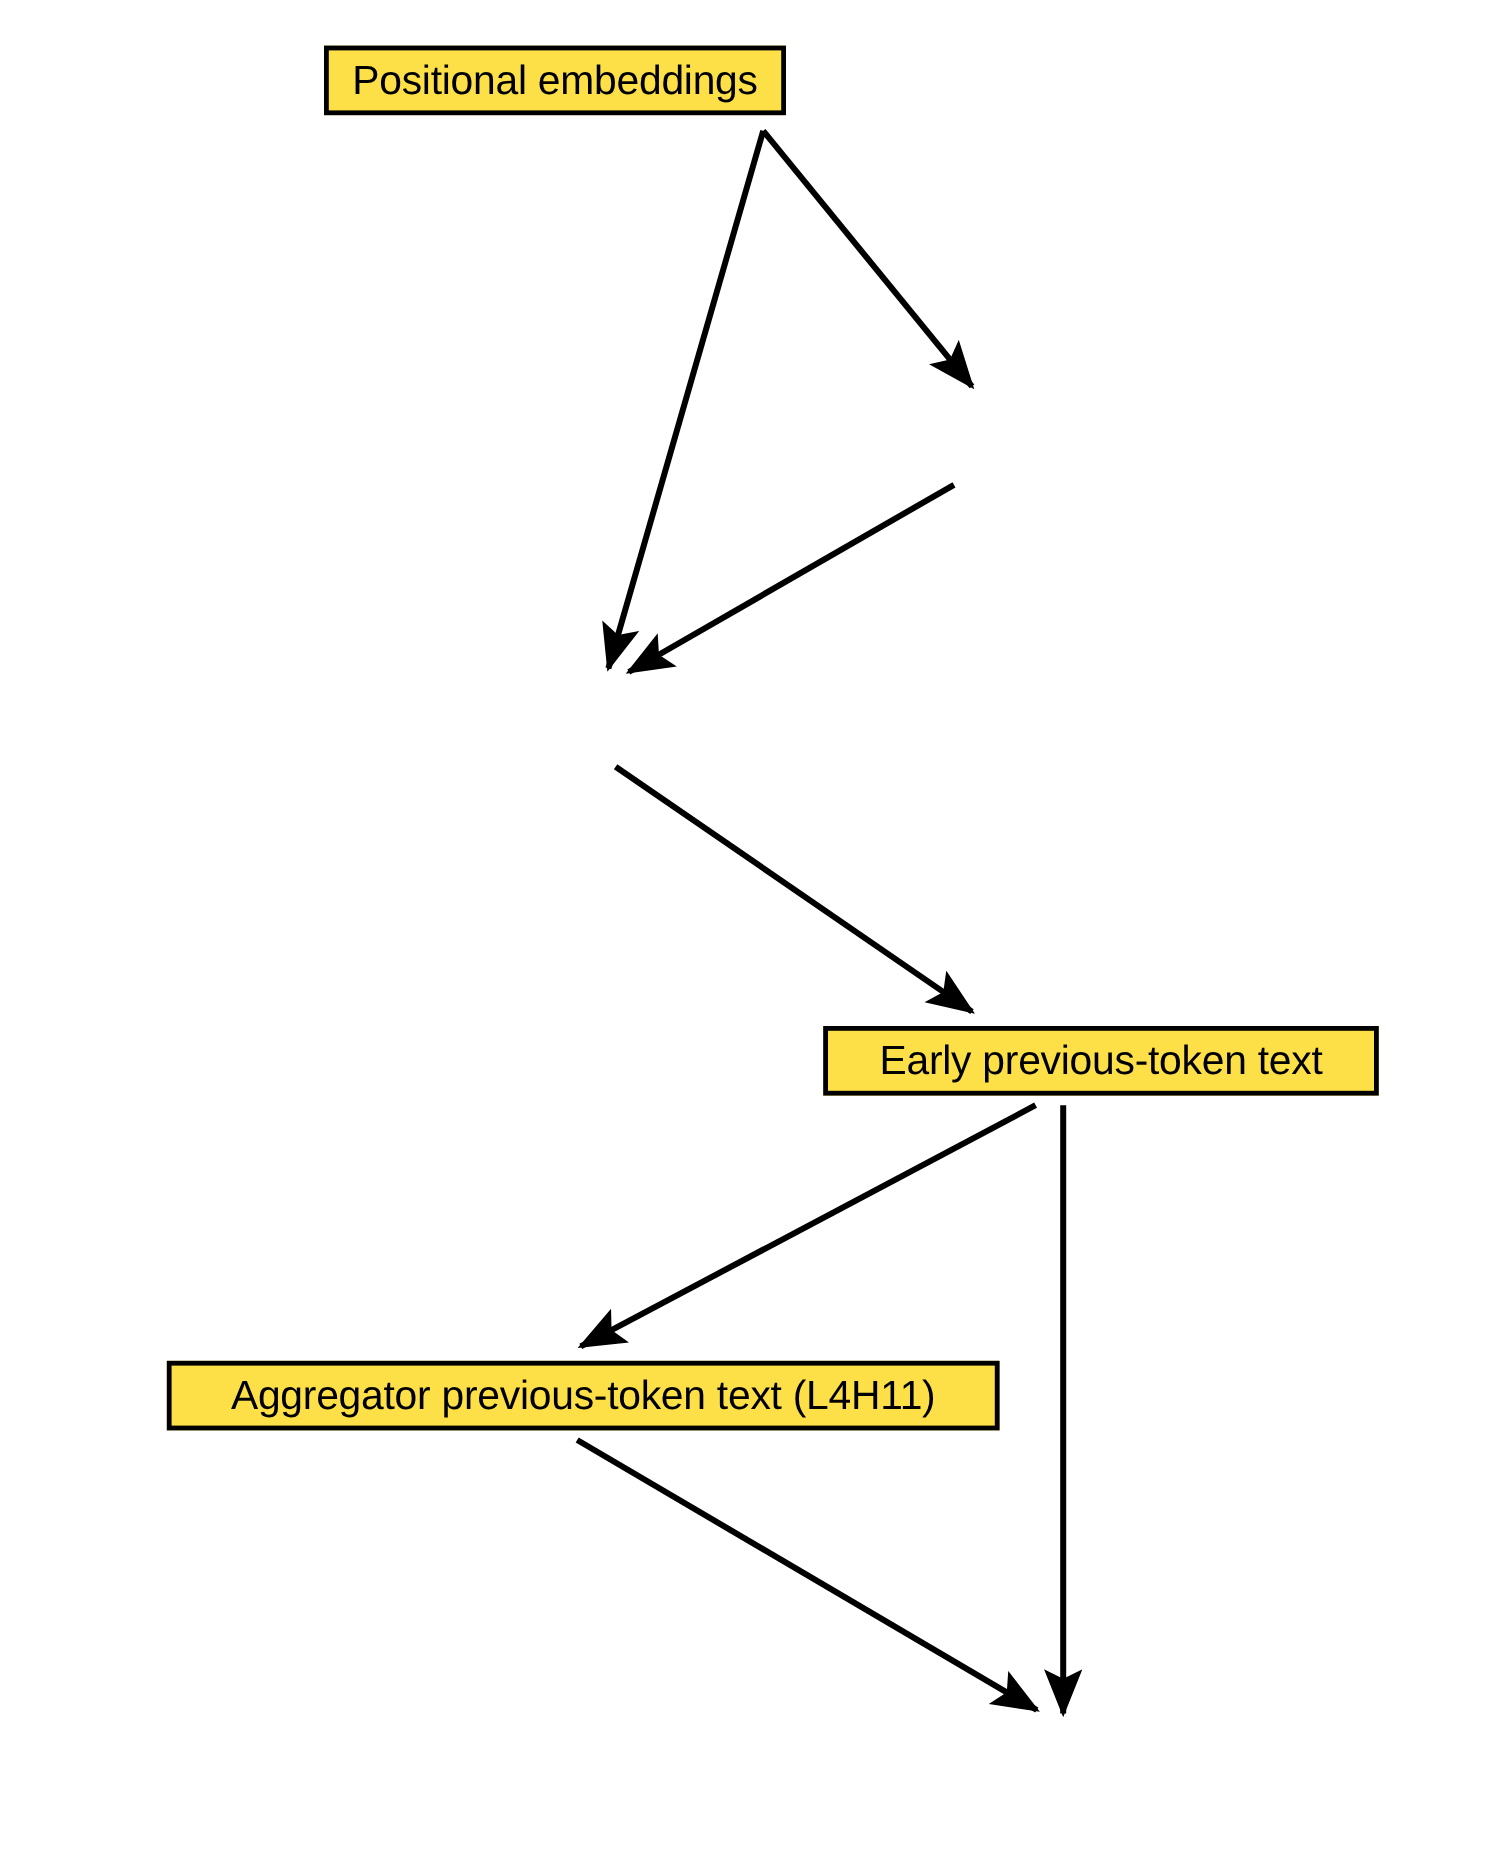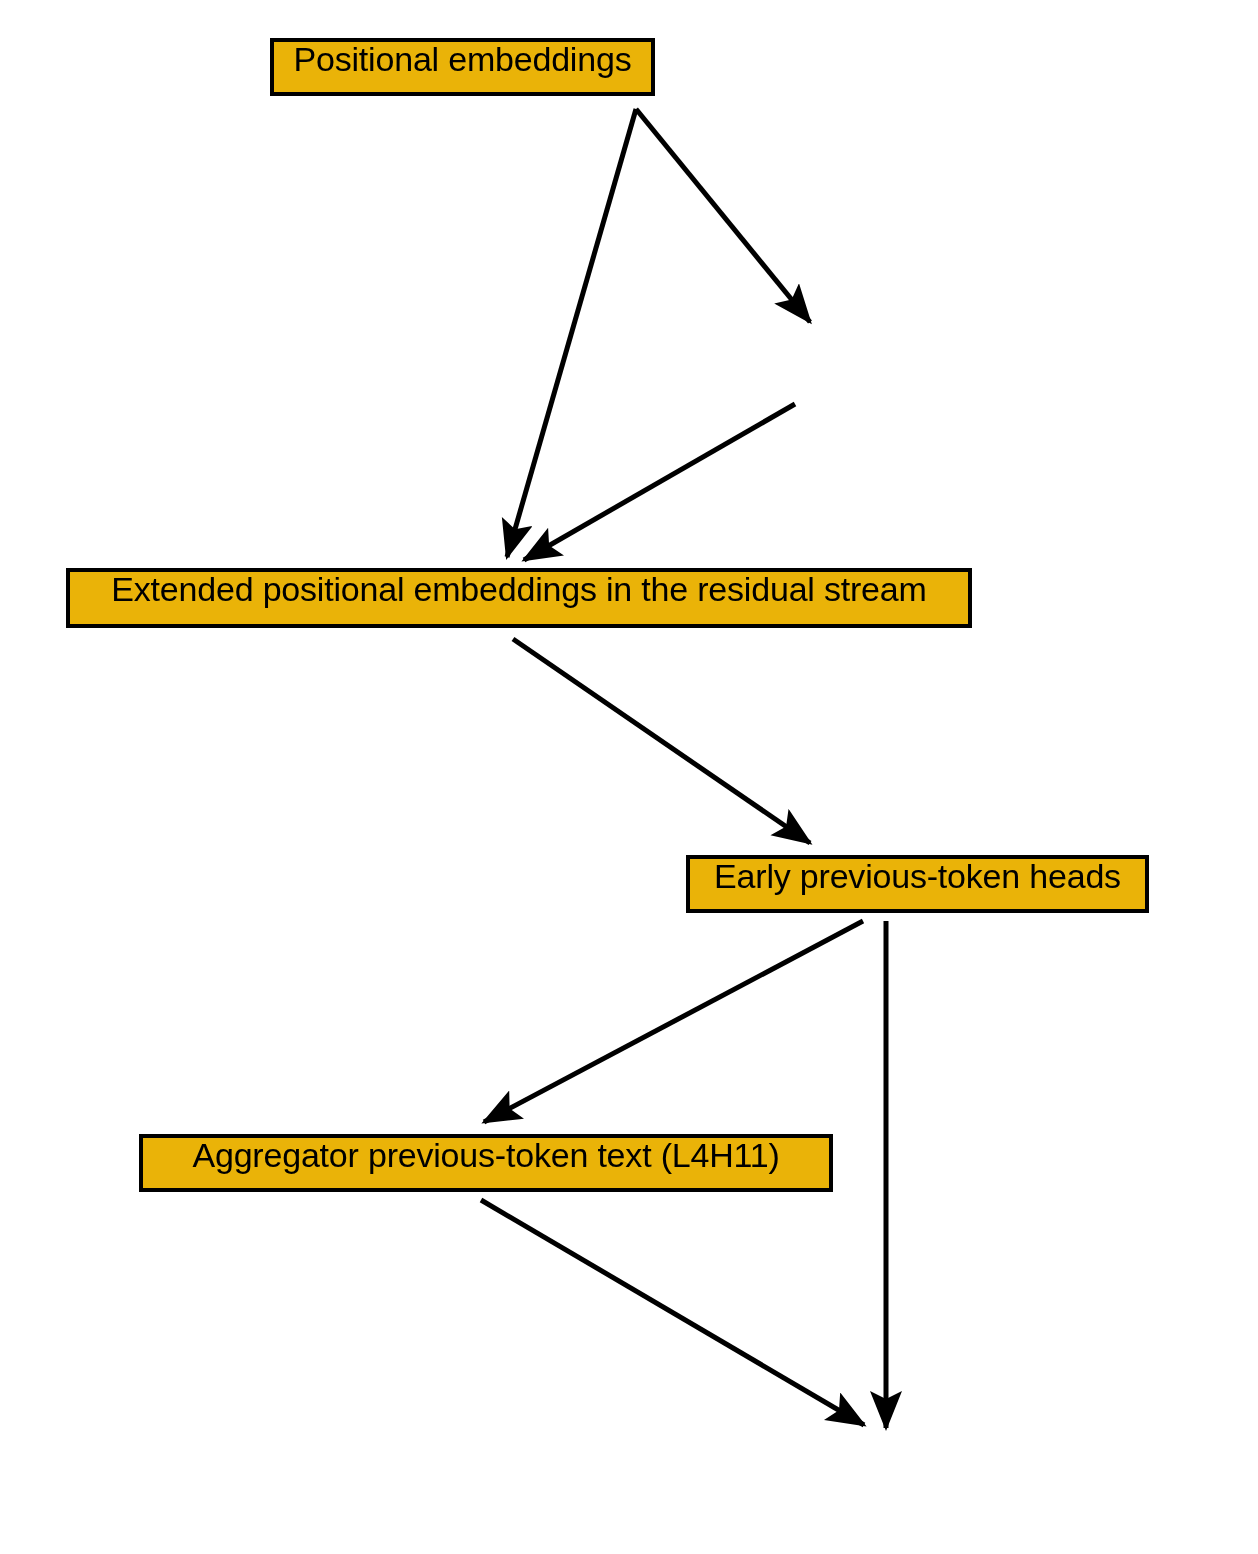--- a/index.html
+++ b/index.html
@@ -19,23 +19,24 @@
     position: absolute;
     left: 0;
     top: 0;
     width: 1258px;
     height: 1554px;
     pointer-events: none;
   }
   .node-box {
     position: absolute;
     box-sizing: border-box;
-    background: #eab308;
+    background: #fde047;
     border: 4px solid #000000;
     display: flex;
+    align-items: center;
     justify-content: center;
     white-space: nowrap;
   }
   .node-label {
     color: #000000;
     font-family: "Liberation Sans", sans-serif;
     font-size: 34px;
     line-height: 1;
     letter-spacing: -0.2px;
     white-space: nowrap;
@@ -73,26 +74,23 @@
     <line x1="886" y1="921" x2="886" y2="1428" stroke="#000000" stroke-width="5" marker-end="url(#arrowhead)"></line>
 
     <line x1="481" y1="1200" x2="864" y2="1425" stroke="#000000" stroke-width="5" marker-end="url(#arrowhead)"></line>
   </svg>
 
   <div class="node-box" id="node-positional-embeddings">
     <span class="node-label">Positional embeddings</span>
   </div>
 
 
-  <div class="node-box" id="node-extended-embeddings">
-    <span class="node-label">Extended positional embeddings in the residual stream</span>
-  </div>
 
   <div class="node-box" id="node-early-prev-token">
-    <span class="node-label">Early previous-token heads</span>
+    <span class="node-label">Early previous-token text</span>
   </div>
 
   <div class="node-box" id="node-aggregator-heads">
     <span class="node-label">Aggregator previous-token text (L4H11)</span>
   </div>
 
 
 </div>
 
 </body></html>

